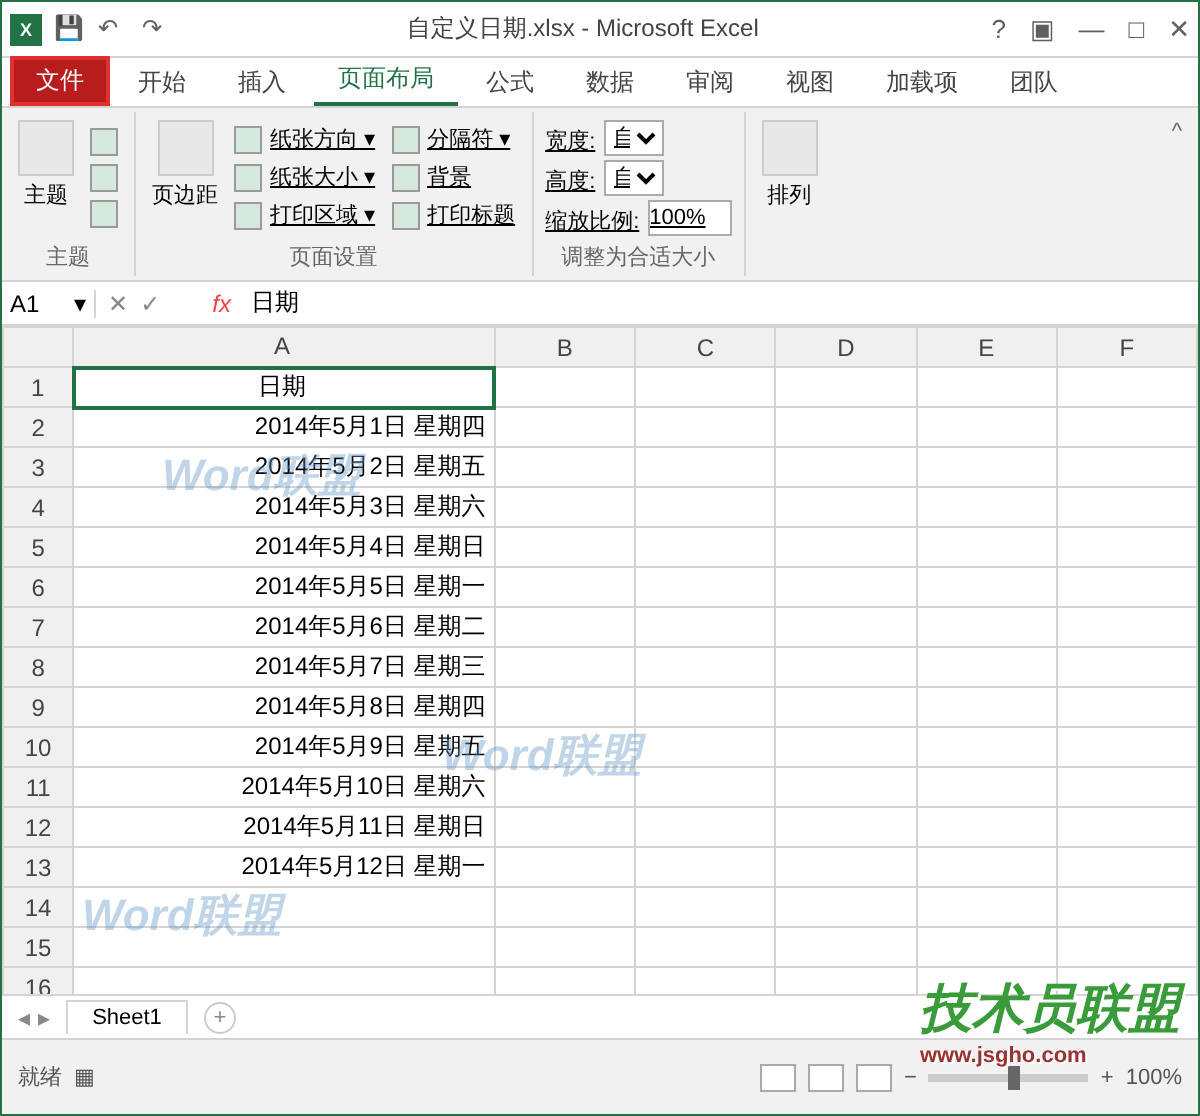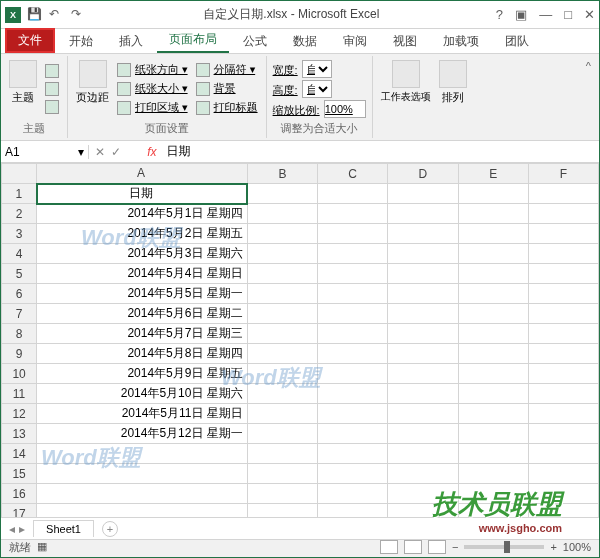--- a/index.html
+++ b/index.html
@@ -24,45 +24,45 @@
 .big-btn .ico { width: 28px; height: 28px; background: #e8e8e8; border: 1px solid #ccc; }
 .small-btns { display: flex; flex-direction: column; gap: 2px; justify-content: center; text-decoration: underline; }
 .small-btn { display: flex; align-items: center; gap: 4px; cursor: pointer; padding: 1px 2px; white-space: nowrap; }
 .small-btn .ico { width: 14px; height: 14px; background: #d4e8dc; border: 1px solid #999; }
 .scale-row { display: flex; align-items: flex-end; gap: 4px; white-space: nowrap; }
 .scale-row select, .scale-row input { font-size: 11px; height: 18px; border: 1px solid #ababab; background: #fff; }
 .scale-row select { width: 30px; }
 .scale-row input { width: 42px; }
 .collapse { margin-left: auto; padding: 4px 8px; color: #666; cursor: pointer; }
 .formula-bar { height: 22px; display: flex; align-items: center; border-bottom: 1px solid #d4d4d4; background: #fff; }
-.namebox { width: 88px; border-right: 1px solid #d4d4d4; padding: 0 4px; font-size: 12px; display: flex; align-items: center; justify-content: space-between; }
+.namebox { width: 47px; border-right: 1px solid #d4d4d4; padding: 0 4px; font-size: 12px; display: flex; align-items: center; justify-content: space-between; }
 .fx-btns { display: flex; gap: 6px; padding: 0 6px; color: #888; }
 .fx-btns span { cursor: pointer; }
 .fx-label { font-style: italic; color: #ef4444; padding: 0 4px; margin-left: 16px; }
 .fx-input { flex: 1; padding: 0 6px; font-size: 12px; }
 .sheet { flex: 1; overflow: auto; position: relative; }
 table { border-collapse: collapse; width: 100%; table-layout: fixed; }
 td, th { border: 1px solid #d4d4d4; height: 20px; font-size: 12px; padding: 0 2px; }
 th { background: #f0f0f0; font-weight: normal; text-align: center; color: #444; }
 .rowhdr { background: #f0f0f0; text-align: center; width: 30px; color: #444; }
 .corner { background: #f0f0f0; width: 30px; }
 .colA { width: 180px; text-align: right; padding-right: 4px; }
 .colO { width: 60px; text-align: center; }
 td.selected { border: 2px solid #217346; background: #fff; text-align: center; }
 .sheet-tabs { height: 22px; display: flex; align-items: center; border-top: 1px solid #d4d4d4; background: #fff; padding-left: 8px; }
 .sheet-nav { display: flex; gap: 4px; color: #888; padding-right: 8px; }
 .sheet-tab { padding: 2px 12px; border: 1px solid #d4d4d4; border-bottom: none; background: #fff; font-size: 11px; cursor: pointer; }
 .sheet-add { margin-left: 8px; color: #888; cursor: pointer; border: 1px solid #ccc; border-radius: 50%; width: 16px; height: 16px; display: flex; align-items: center; justify-content: center; font-size: 11px; }
-.statusbar { height: 18px; background: #f1f1f1; border-top: 1px solid #d4d4d4; display: flex; align-items: flex-start; padding: 0 8px; font-size: 11px; color: #555; }
+.statusbar { height: 38px; background: #f1f1f1; border-top: 1px solid #d4d4d4; display: flex; align-items: center; padding: 0 8px; font-size: 11px; color: #555; }
 .statusbar .right { margin-left: auto; display: flex; gap: 6px; align-items: center; }
 .view-btn { width: 18px; height: 14px; border: 1px solid #aaa; background: #fff; cursor: pointer; }
 .zoom-slider { width: 80px; height: 4px; background: #ccc; position: relative; }
 .zoom-slider .thumb { width: 6px; height: 12px; background: #666; position: absolute; left: 50%; top: -4px; }
 .watermark1 { position: absolute; font-size: 22px; font-style: italic; color: rgba(100,150,200,0.4); font-weight: bold; }
-.watermark2 { position: absolute; right: 38px; bottom: 24px; font-size: 26px; font-weight: bold; font-style: italic; color: #3a9b3a; text-shadow: 1px 1px 0 #fff; text-align: right; }
+.watermark2 { position: absolute; right: 10px; bottom: 24px; font-size: 26px; font-weight: bold; font-style: italic; color: #3a9b3a; text-shadow: 1px 1px 0 #fff; }
 .watermark2 .url { font-size: 11px; color: #993333; display: block; font-style: normal; }
 </style>
 </head>
 <body>
 
 <div class="window">
   <div class="titlebar">
     <div class="qat">
       <div class="excel-icon">X</div>
       <span class="qat-btn">💾</span>
@@ -169,24 +169,20 @@
             </div>
         </div>
       </div>
       <div class="group-label">调整为合适大小</div>
     </div>
 
     <div class="ribbon-group" style="border-right:none">
       <div class="group-content">
         <div class="big-btn">
           <div class="ico"></div>
-          <span style="font-size:10px">工作表选项</span>
-        </div>
-        <div class="big-btn">
-          <div class="ico"></div>
           <span>排列</span>
         </div>
       </div>
     </div>
 
     <div class="collapse">^</div>
   </div>
 
   <div class="formula-bar">
     <div class="namebox">

